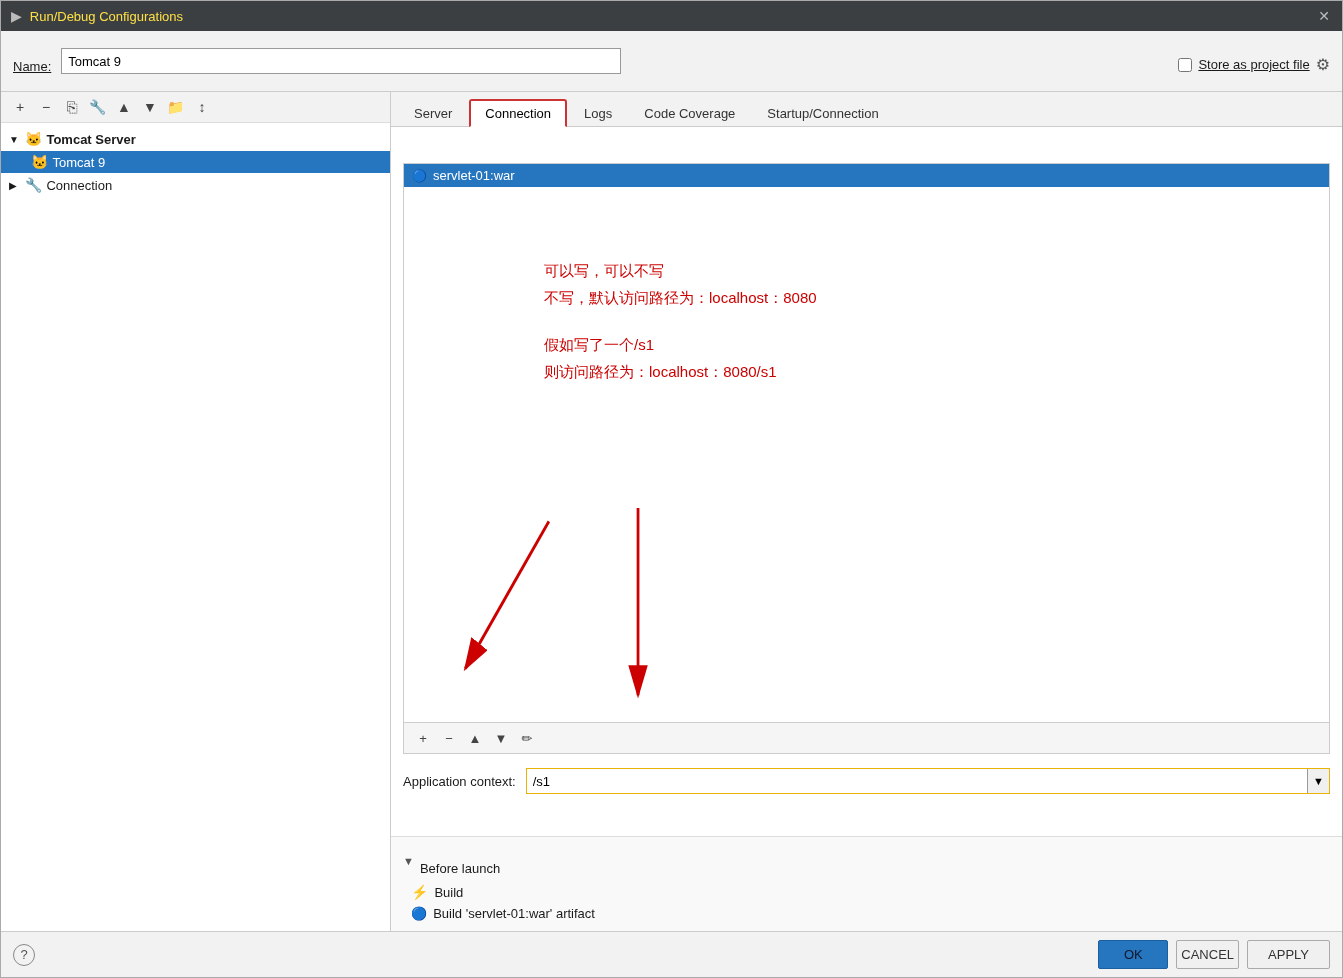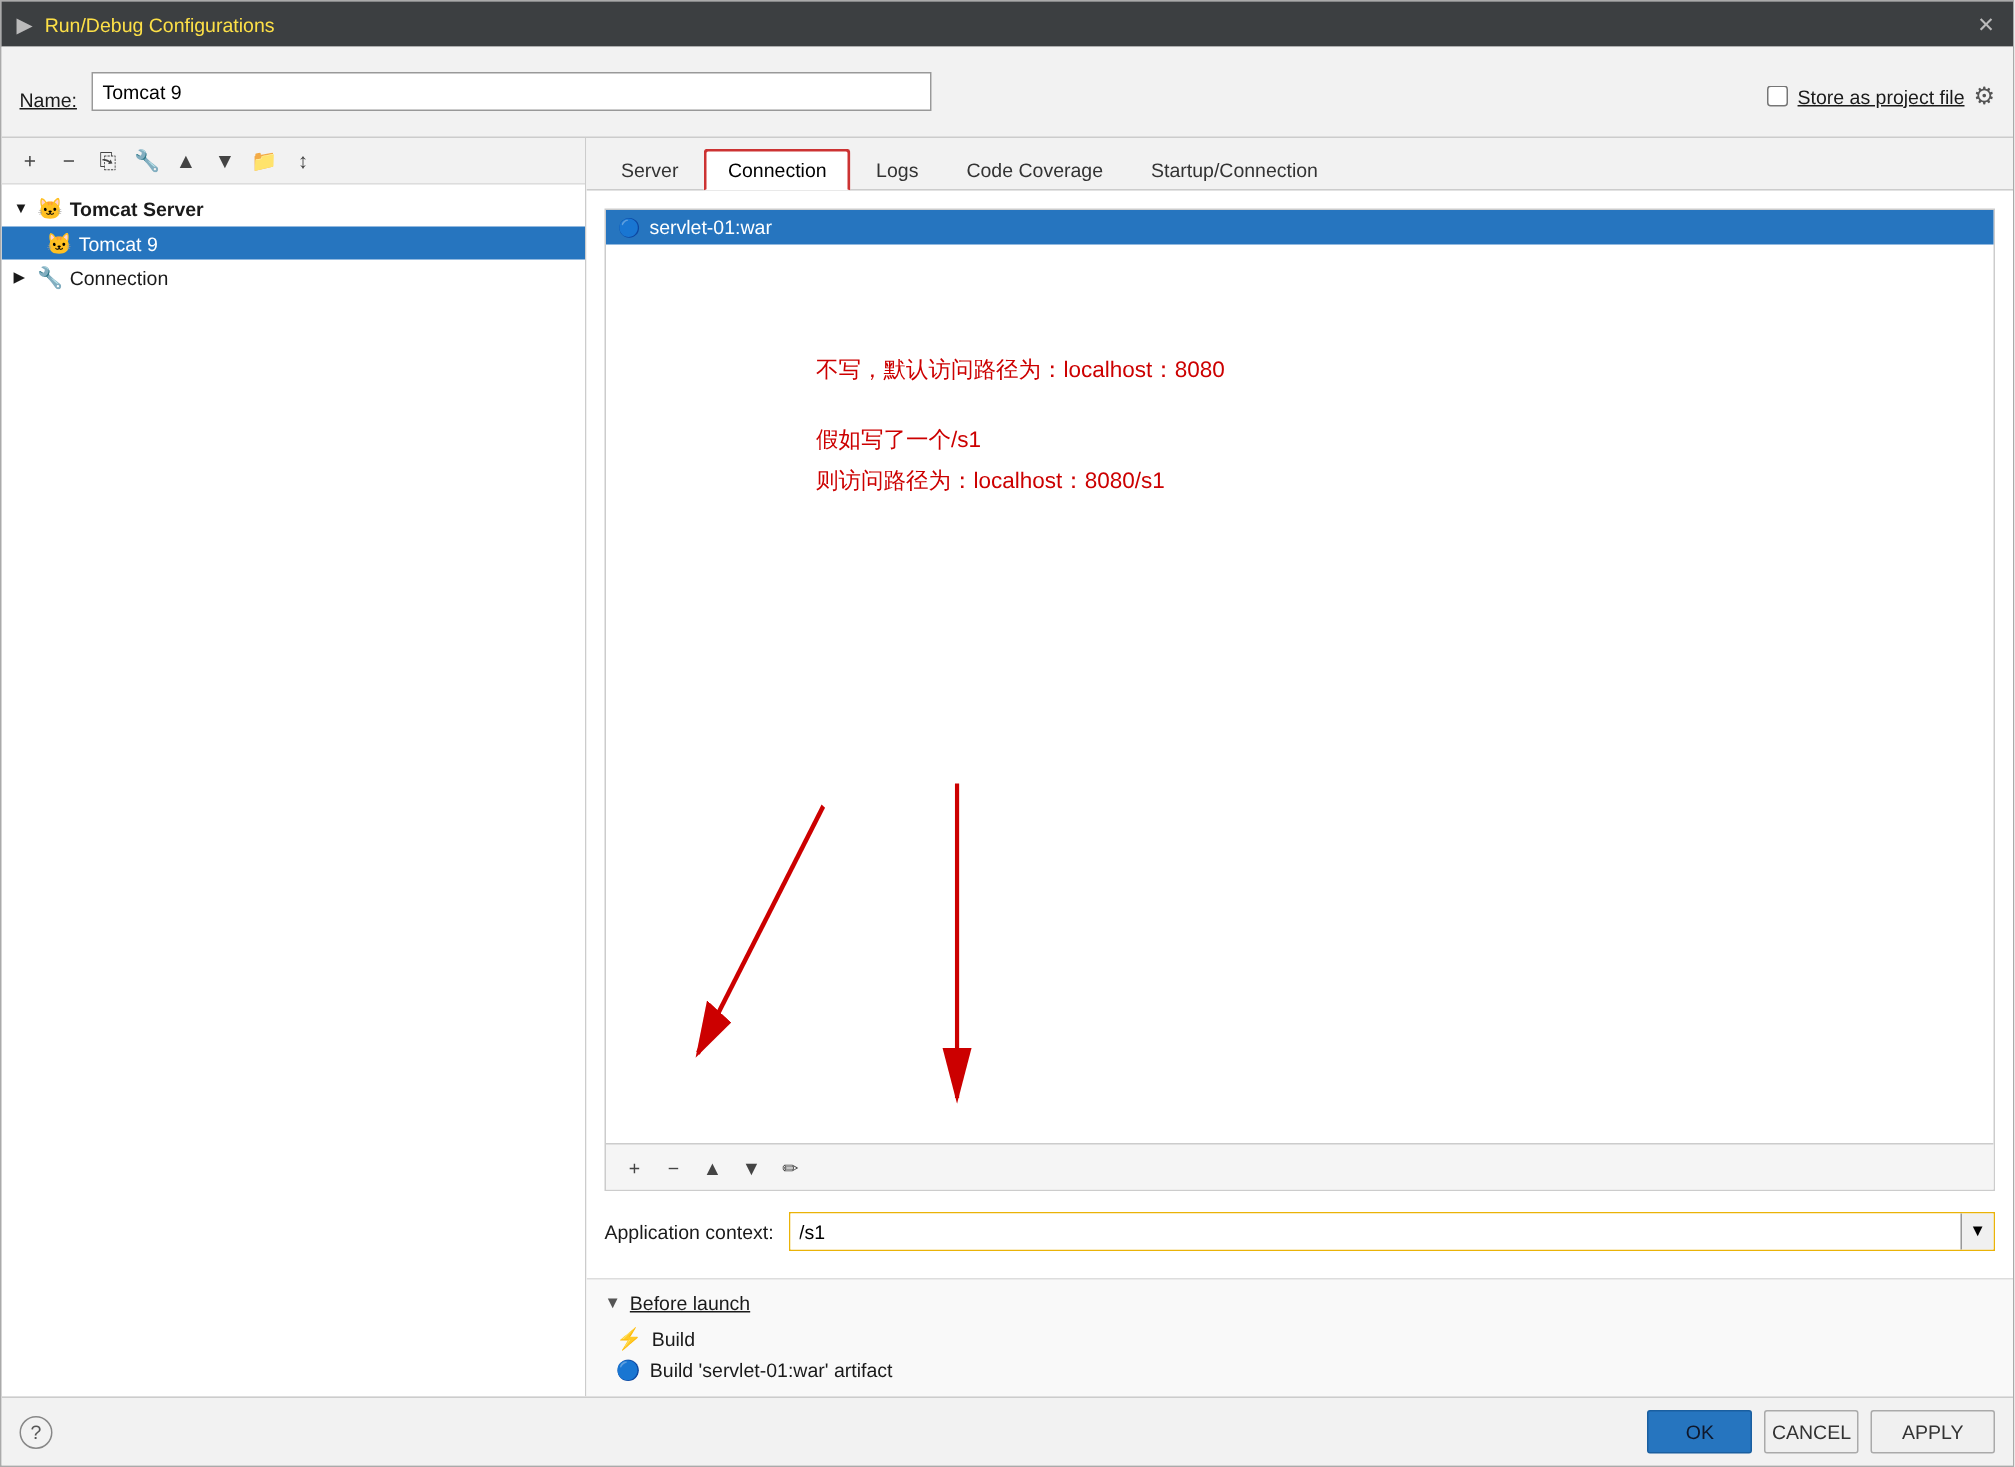--- a/index.html
+++ b/index.html
@@ -184,20 +184,21 @@
       font-size: 13px;
     }
 
     
     .right-panel {
       flex: 1;
       display: flex;
       flex-direction: column;
       overflow: hidden;
       background: #fff;
+      gap: 24px;
     }
 
     
     .tabs-bar {
       display: flex;
       border-bottom: 1px solid #ccc;
       background: #f2f2f2;
       padding: 0 8px;
       padding-top: 6px;
       gap: 2px;
@@ -359,21 +360,21 @@
       margin-bottom: 6px;
     }
     .collapse-arrow {
       font-size: 11px;
       cursor: pointer;
       color: #555;
     }
     .before-launch-title {
       font-size: 13px;
       font-weight: normal;
-      text-decoration: underline;
+      margin-top: 16px;
     }
     .before-launch-list {
       display: flex;
       flex-direction: column;
       gap: 2px;
       padding-left: 4px;
     }
     .before-launch-item {
       display: flex;
       align-items: center;
@@ -520,20 +521,21 @@
 
           <div class="deploy-list-area">
 
             <div class="deploy-list-item selected">
               <span class="artifact-icon">🔵</span>
               <span>servlet-01:war</span>
             </div>
 
             <div class="annotation-area">
               <div class="annotation-text">
+                <div>可以写，可以不写</div>
                 <div>不写，默认访问路径为：localhost：8080</div>
                 <div style="height:20px;"></div>
                 <div>假如写了一个/s1</div>
                 <div>则访问路径为：localhost：8080/s1</div>
               </div>
 
               <svg class="arrow-container" viewBox="0 0 830 400" preserveAspectRatio="none" style="position:absolute;top:0;left:0;width:100%;height:100%;">
 
                 <defs>
                   <marker id="arrowhead1" markerWidth="10" markerHeight="7" refX="9" refY="3.5" orient="auto">

